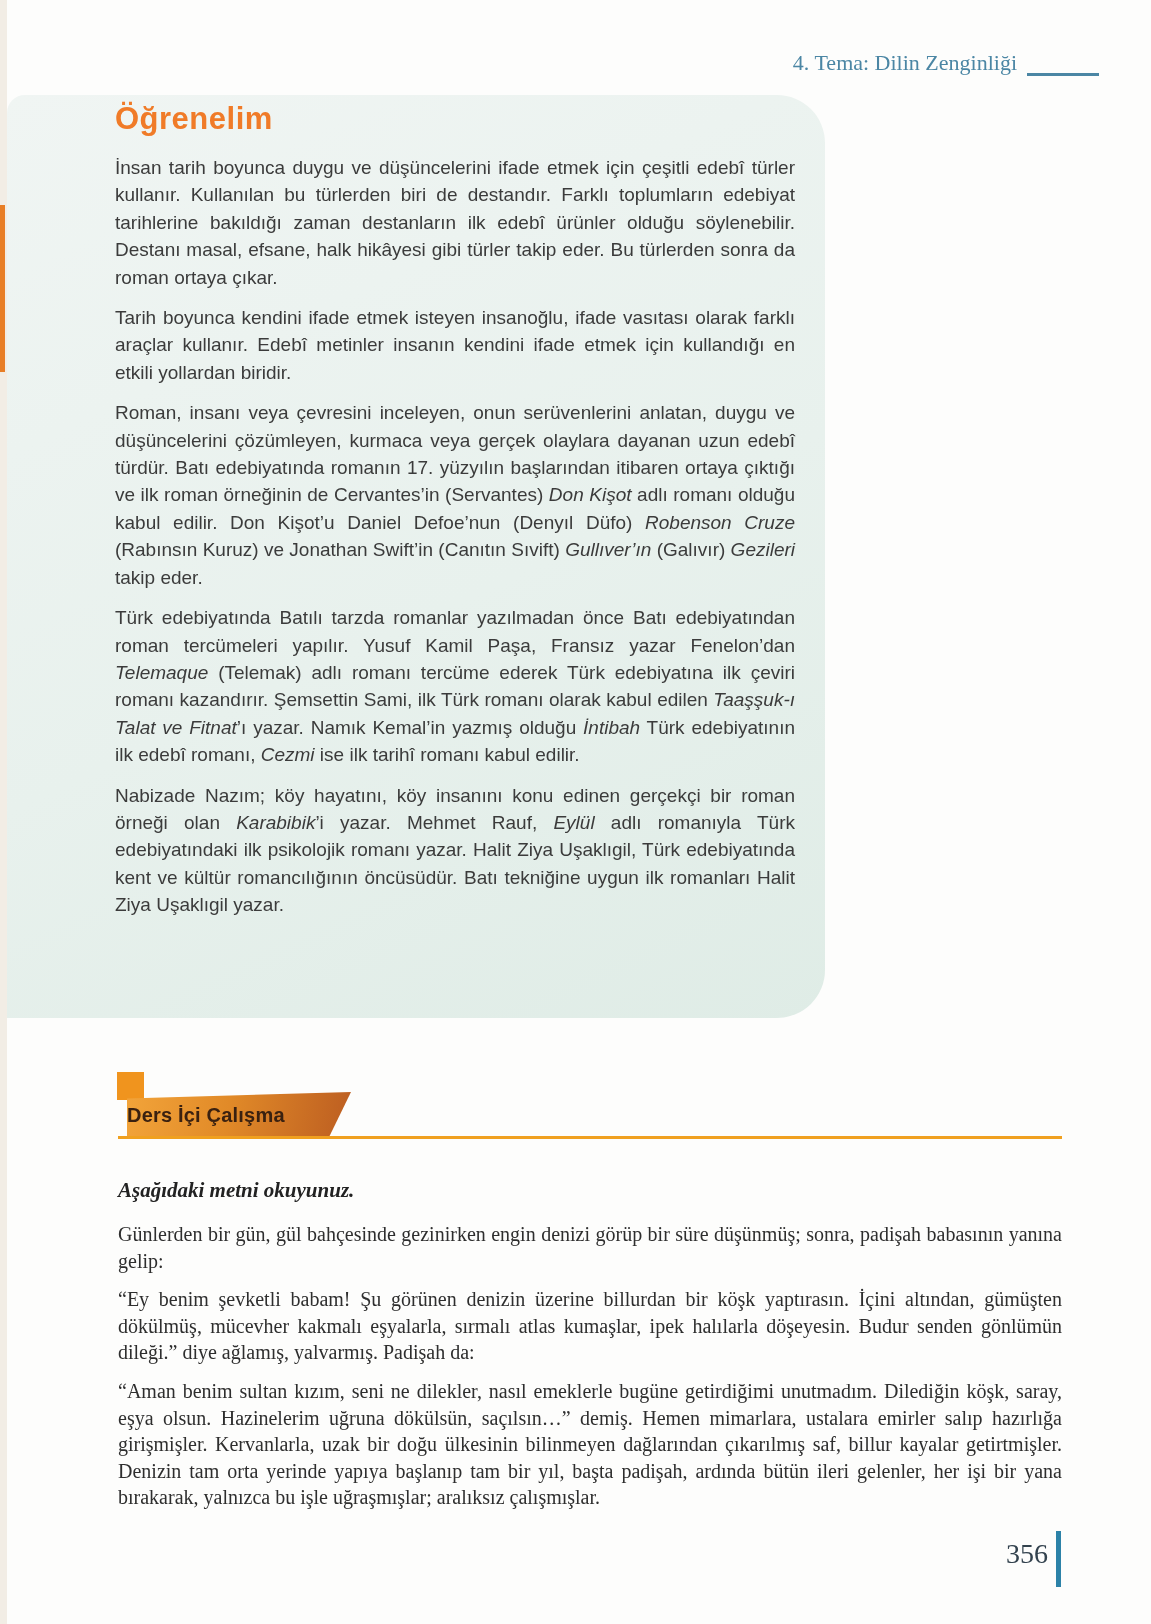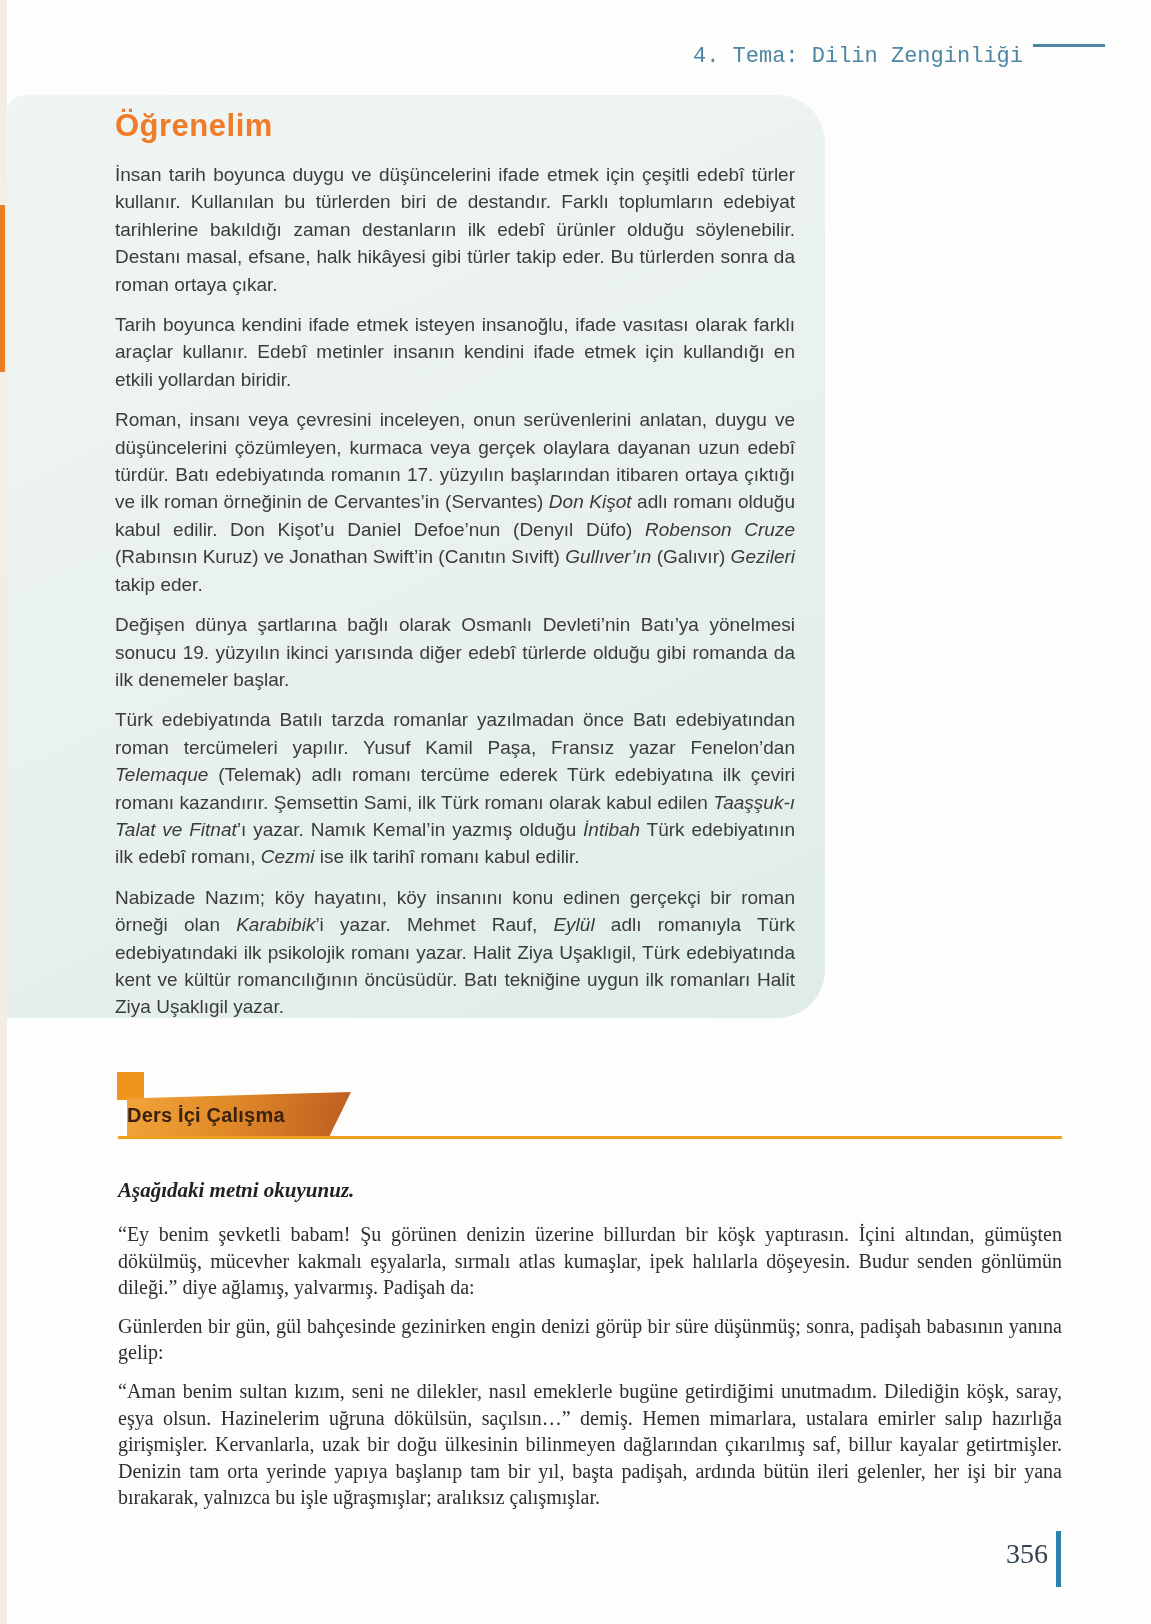--- a/index.html
+++ b/index.html
@@ -6,32 +6,32 @@
   body{
     width:1151px;height:1624px;position:relative;background:#ffffff;
     font-family:"Liberation Sans",sans-serif;overflow:hidden;
   }
   .page{position:absolute;inset:0;background:#fdfdfc;}
   .edge-strip{position:absolute;left:0;top:0;width:7px;height:100%;background:#f2ede5;}
   .edge-orange{position:absolute;left:0;top:205px;width:5px;height:167px;background:#e87e26;}
 
   
   .header{
-    position:absolute;top:44px;left:0;right:46px;height:32px;
-    display:flex;justify-content:flex-end;align-items:flex-start;gap:10px;
-    font-family:Liberation Mono, monospace;font-size:22px;color:#4b86a4;
+    position:absolute;top:44px;left:0;right:52px;height:32px;
+    display:flex;justify-content:flex-end;align-items:flex-end;gap:10px;
+    font-family:Liberation Serif, serif;font-size:22px;color:#4b86a4;
   }
   .header-line{display:inline-block;width:72px;height:3px;background:#4b86a4;}
 
   
   .learn-box{
     position:absolute;left:7px;top:95px;width:818px;height:923px;box-sizing:border-box;
     background:linear-gradient(155deg,#f0f5f3 0%,#e8f1ed 55%,#dfece6 100%);
     border-radius:18px 48px 48px 0;
-    padding:13px 30px 0 108px;
+    padding:6px 30px 0 108px;
   }
   .learn-title{margin:0 0 17px 0;font-size:31px;font-weight:bold;color:#f07b28;letter-spacing:0.5px;}
   .box-p{
     margin:0 0 13px 0;font-size:19px;line-height:27.4px;color:#3b3b3b;
     text-align:justify;
   }
   .box-p em{font-style:italic;}
 
   
   .banner-square{position:absolute;left:117px;top:1072px;width:27px;height:28px;background:#f0941e;}
@@ -75,35 +75,34 @@
     <span class="header-text">4. Tema: Dilin Zenginliği</span>
     <span class="header-line"></span>
   </div>
 
   <section class="learn-box">
     <h2 class="learn-title">Öğrenelim</h2>
     <div class="learn-paragraphs">
         <p class="box-p"><span>İnsan tarih boyunca duygu ve düşüncelerini ifade etmek için çeşitli edebî türler kullanır. Kullanılan bu türlerden biri de destandır. Farklı toplumların edebiyat tarihlerine bakıldığı zaman destanların ilk edebî ürünler olduğu söylenebilir. Destanı masal, efsane, halk hikâyesi gibi türler takip eder. Bu türlerden sonra da roman ortaya çıkar.</span></p>
         <p class="box-p"><span>Tarih boyunca kendini ifade etmek isteyen insanoğlu, ifade vasıtası olarak farklı araçlar kullanır. Edebî metinler insanın kendini ifade etmek için kullandığı en etkili yollardan biridir.</span></p>
         <p class="box-p"><span>Roman, insanı veya çevresini inceleyen, onun serüvenlerini anlatan, duygu ve düşüncelerini çözümleyen, kurmaca veya gerçek olaylara dayanan uzun edebî türdür. Batı edebiyatında romanın 17. yüzyılın başlarından itibaren ortaya çıktığı ve ilk roman örneğinin de Cervantes’in (Servantes) </span><em>Don Kişot</em><span> adlı romanı olduğu kabul edilir. Don Kişot’u Daniel Defoe’nun (Denyıl Düfo) </span><em>Robenson Cruze</em><span> (Rabınsın Kuruz) ve Jonathan Swift’in (Canıtın Sıvift) </span><em>Gullıver’ın</em><span> (Galıvır) </span><em>Gezileri</em><span> takip eder.</span></p>
-        <p class="box-p"><span>Değişen dünya şartlarına bağlı olarak Osmanlı Devleti’nin Batı’ya yönelmesi sonucu 19. yüzyılın ikinci yarısında diğer edebî türlerde olduğu gibi romanda da ilk denemeler başlar.</span></p>
         <p class="box-p"><span>Türk edebiyatında Batılı tarzda romanlar yazılmadan önce Batı edebiyatından roman tercümeleri yapılır. Yusuf Kamil Paşa, Fransız yazar Fenelon’dan </span><em>Telemaque</em><span> (Telemak) adlı romanı tercüme ederek Türk edebiyatına ilk çeviri romanı kazandırır. Şemsettin Sami, ilk Türk romanı olarak kabul edilen </span><em>Taaşşuk-ı Talat ve Fitnat</em><span>’ı yazar. Namık Kemal’in yazmış olduğu </span><em>İntibah</em><span> Türk edebiyatının ilk edebî romanı, </span><em>Cezmi</em><span> ise ilk tarihî romanı kabul edilir.</span></p>
         <p class="box-p"><span>Nabizade Nazım; köy hayatını, köy insanını konu edinen gerçekçi bir roman örneği olan </span><em>Karabibik</em><span>’i yazar. Mehmet Rauf, </span><em>Eylül</em><span> adlı romanıyla Türk edebiyatındaki ilk psikolojik romanı yazar. Halit Ziya Uşaklıgil, Türk edebiyatında kent ve kültür romancılığının öncüsüdür. Batı tekniğine uygun ilk romanları Halit Ziya Uşaklıgil yazar.</span></p>
       </div>
   </section>
 
   <div class="banner-square"></div>
   <div class="banner-ribbon">
     <span>Ders İçi Çalışma</span>
   </div>
   <div class="banner-rule"></div>
 
   <p class="instruction">Aşağıdaki metni okuyunuz.</p>
   <div class="activity-paragraphs">
+      <p class="act-p">Günlerden bir gün, gül bahçesinde gezinirken engin denizi görüp bir süre düşünmüş; sonra, padişah babasının yanına gelip:</p>
       <p class="act-p">“Ey benim şevketli babam! Şu görünen denizin üzerine billurdan bir köşk yaptırasın. İçini altından, gümüşten dökülmüş, mücevher kakmalı eşyalarla, sırmalı atlas kumaşlar, ipek halılarla döşeyesin. Budur senden gönlümün dileği.” diye ağlamış, yalvarmış. Padişah da:</p>
-      <p class="act-p">Günlerden bir gün, gül bahçesinde gezinirken engin denizi görüp bir süre düşünmüş; sonra, padişah babasının yanına gelip:</p>
       <p class="act-p">“Aman benim sultan kızım, seni ne dilekler, nasıl emeklerle bugüne getirdiğimi unutmadım. Dilediğin köşk, saray, eşya olsun. Hazinelerim uğruna dökülsün, saçılsın…” demiş. Hemen mimarlara, ustalara emirler salıp hazırlığa girişmişler. Kervanlarla, uzak bir doğu ülkesinin bilinmeyen dağlarından çıkarılmış saf, billur kayalar getirtmişler. Denizin tam orta yerinde yapıya başlanıp tam bir yıl, başta padişah, ardında bütün ileri gelenler, her işi bir yana bırakarak, yalnızca bu işle uğraşmışlar; aralıksız çalışmışlar.</p>
     </div>
 
   <span class="page-number">356</span>
   <span class="page-bar"></span>
 
 </div>
 
 </body></html>

